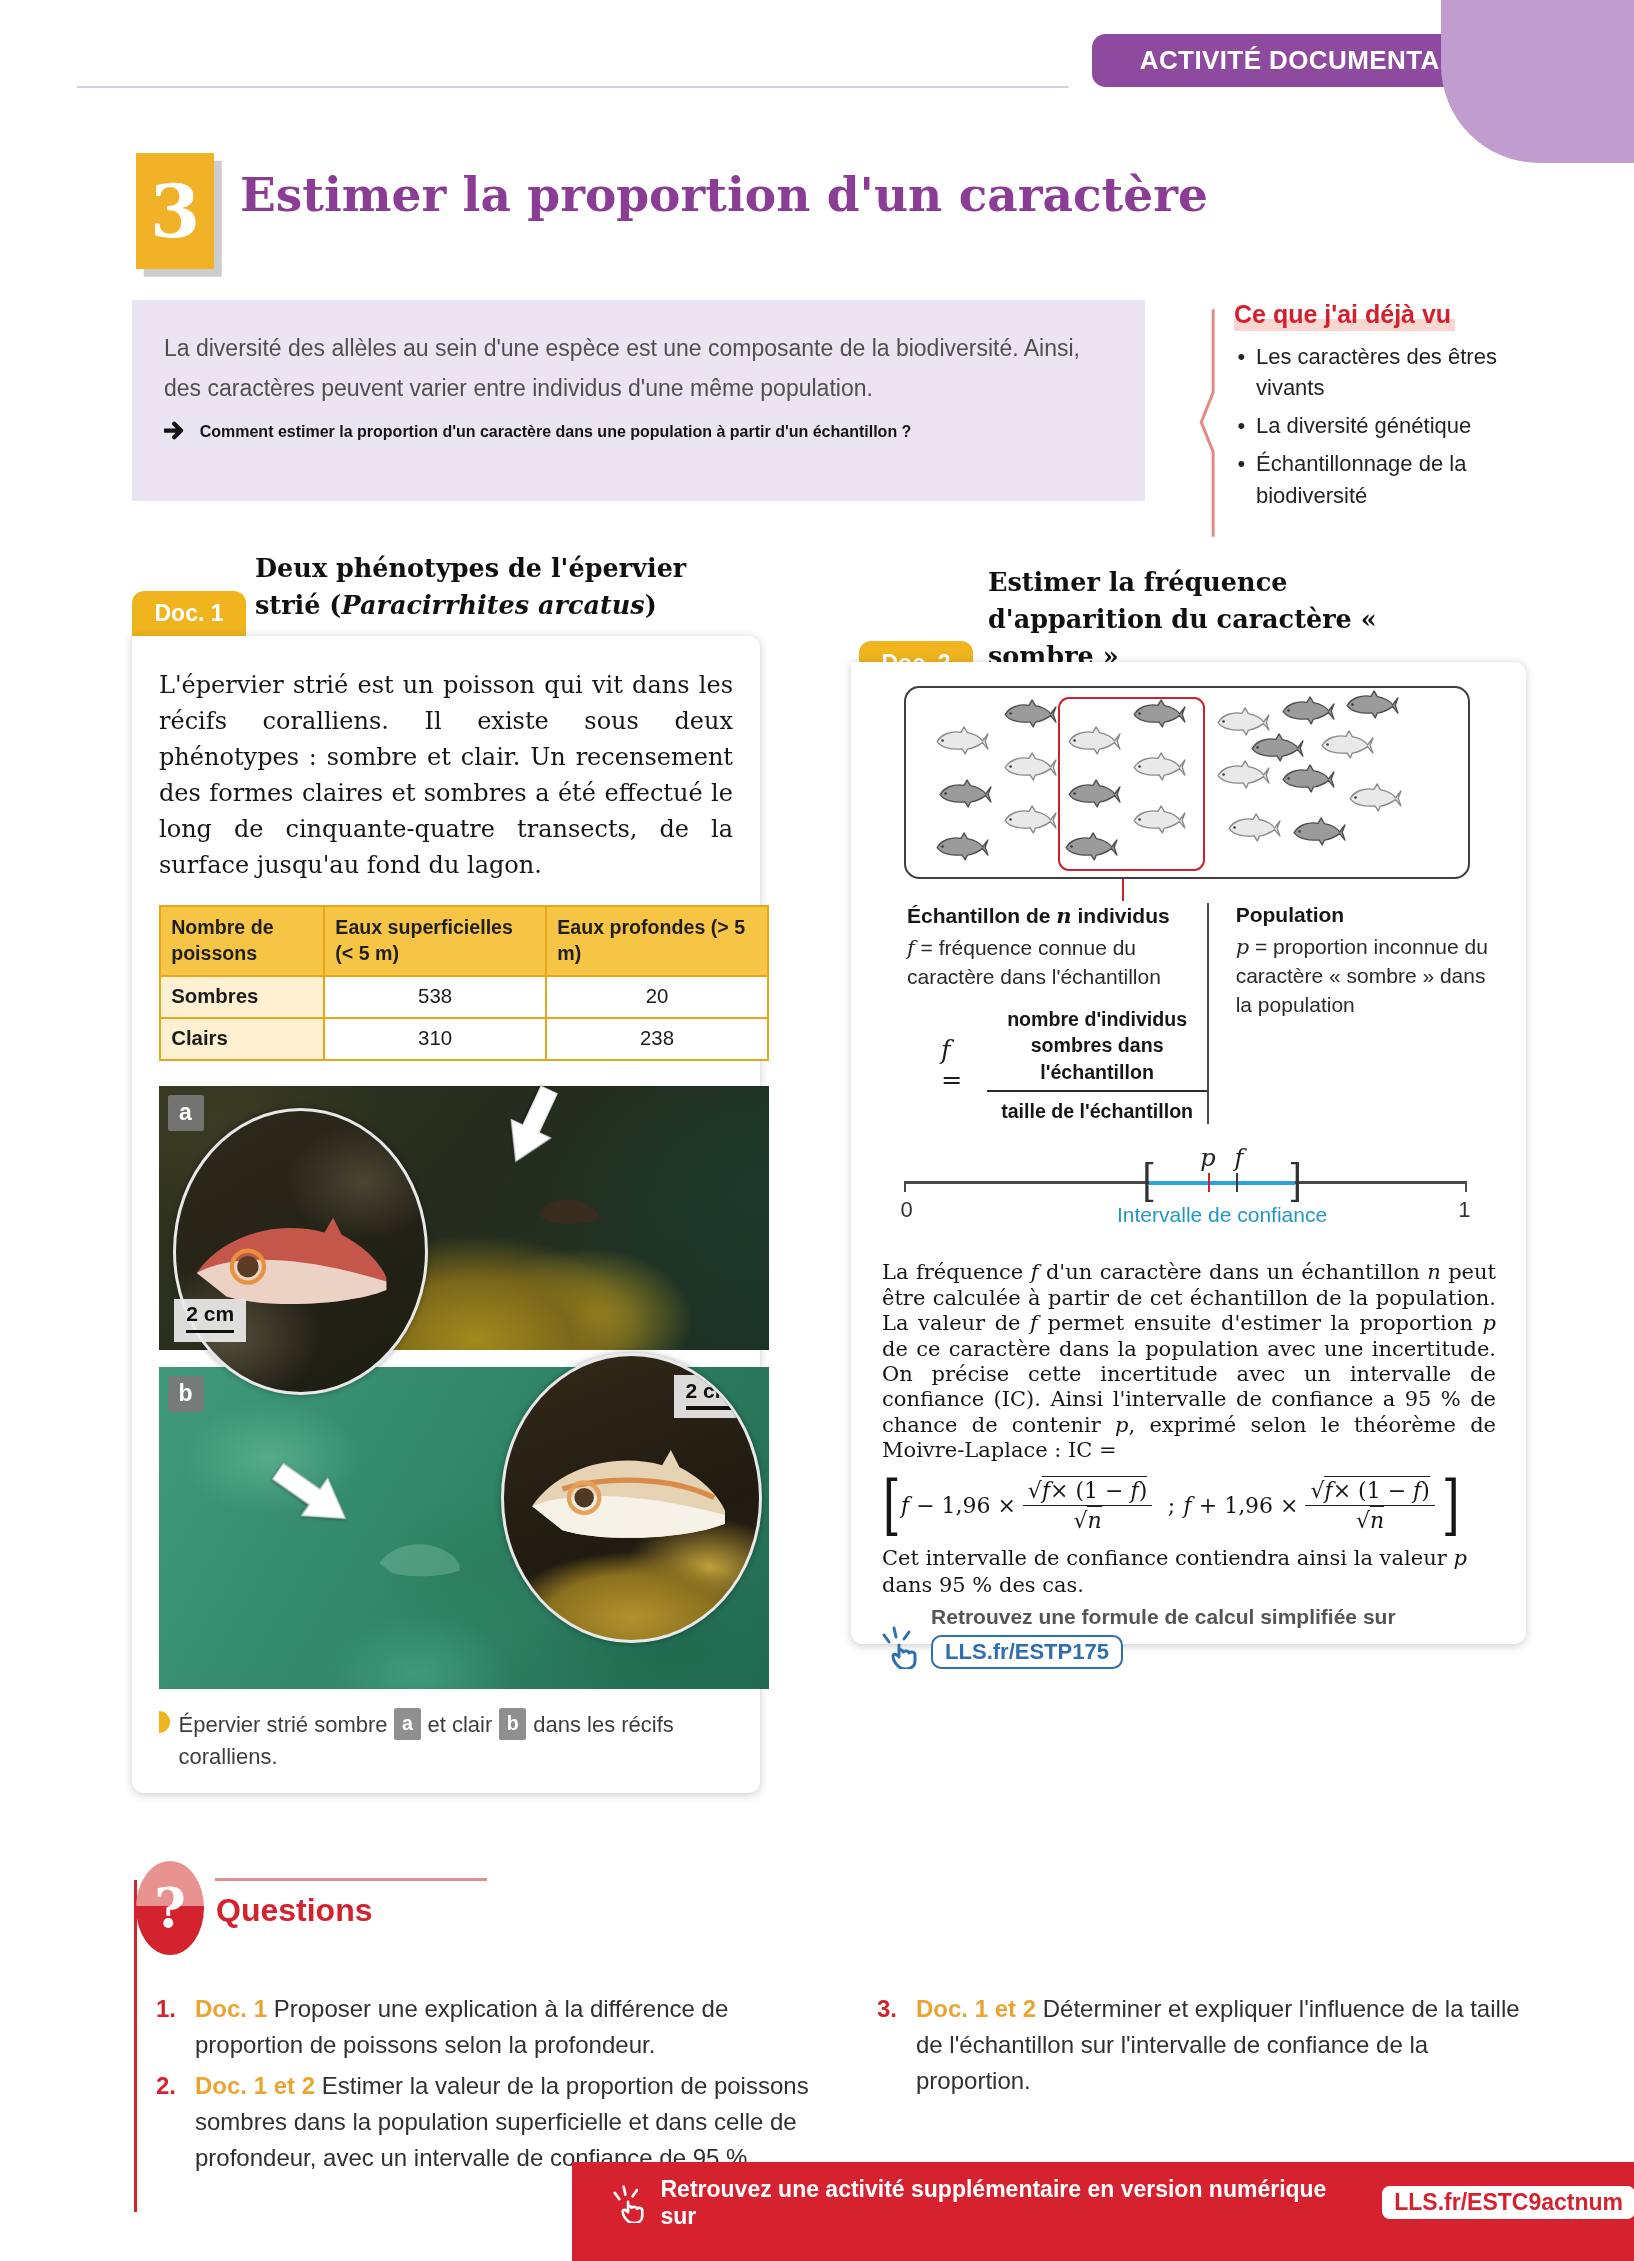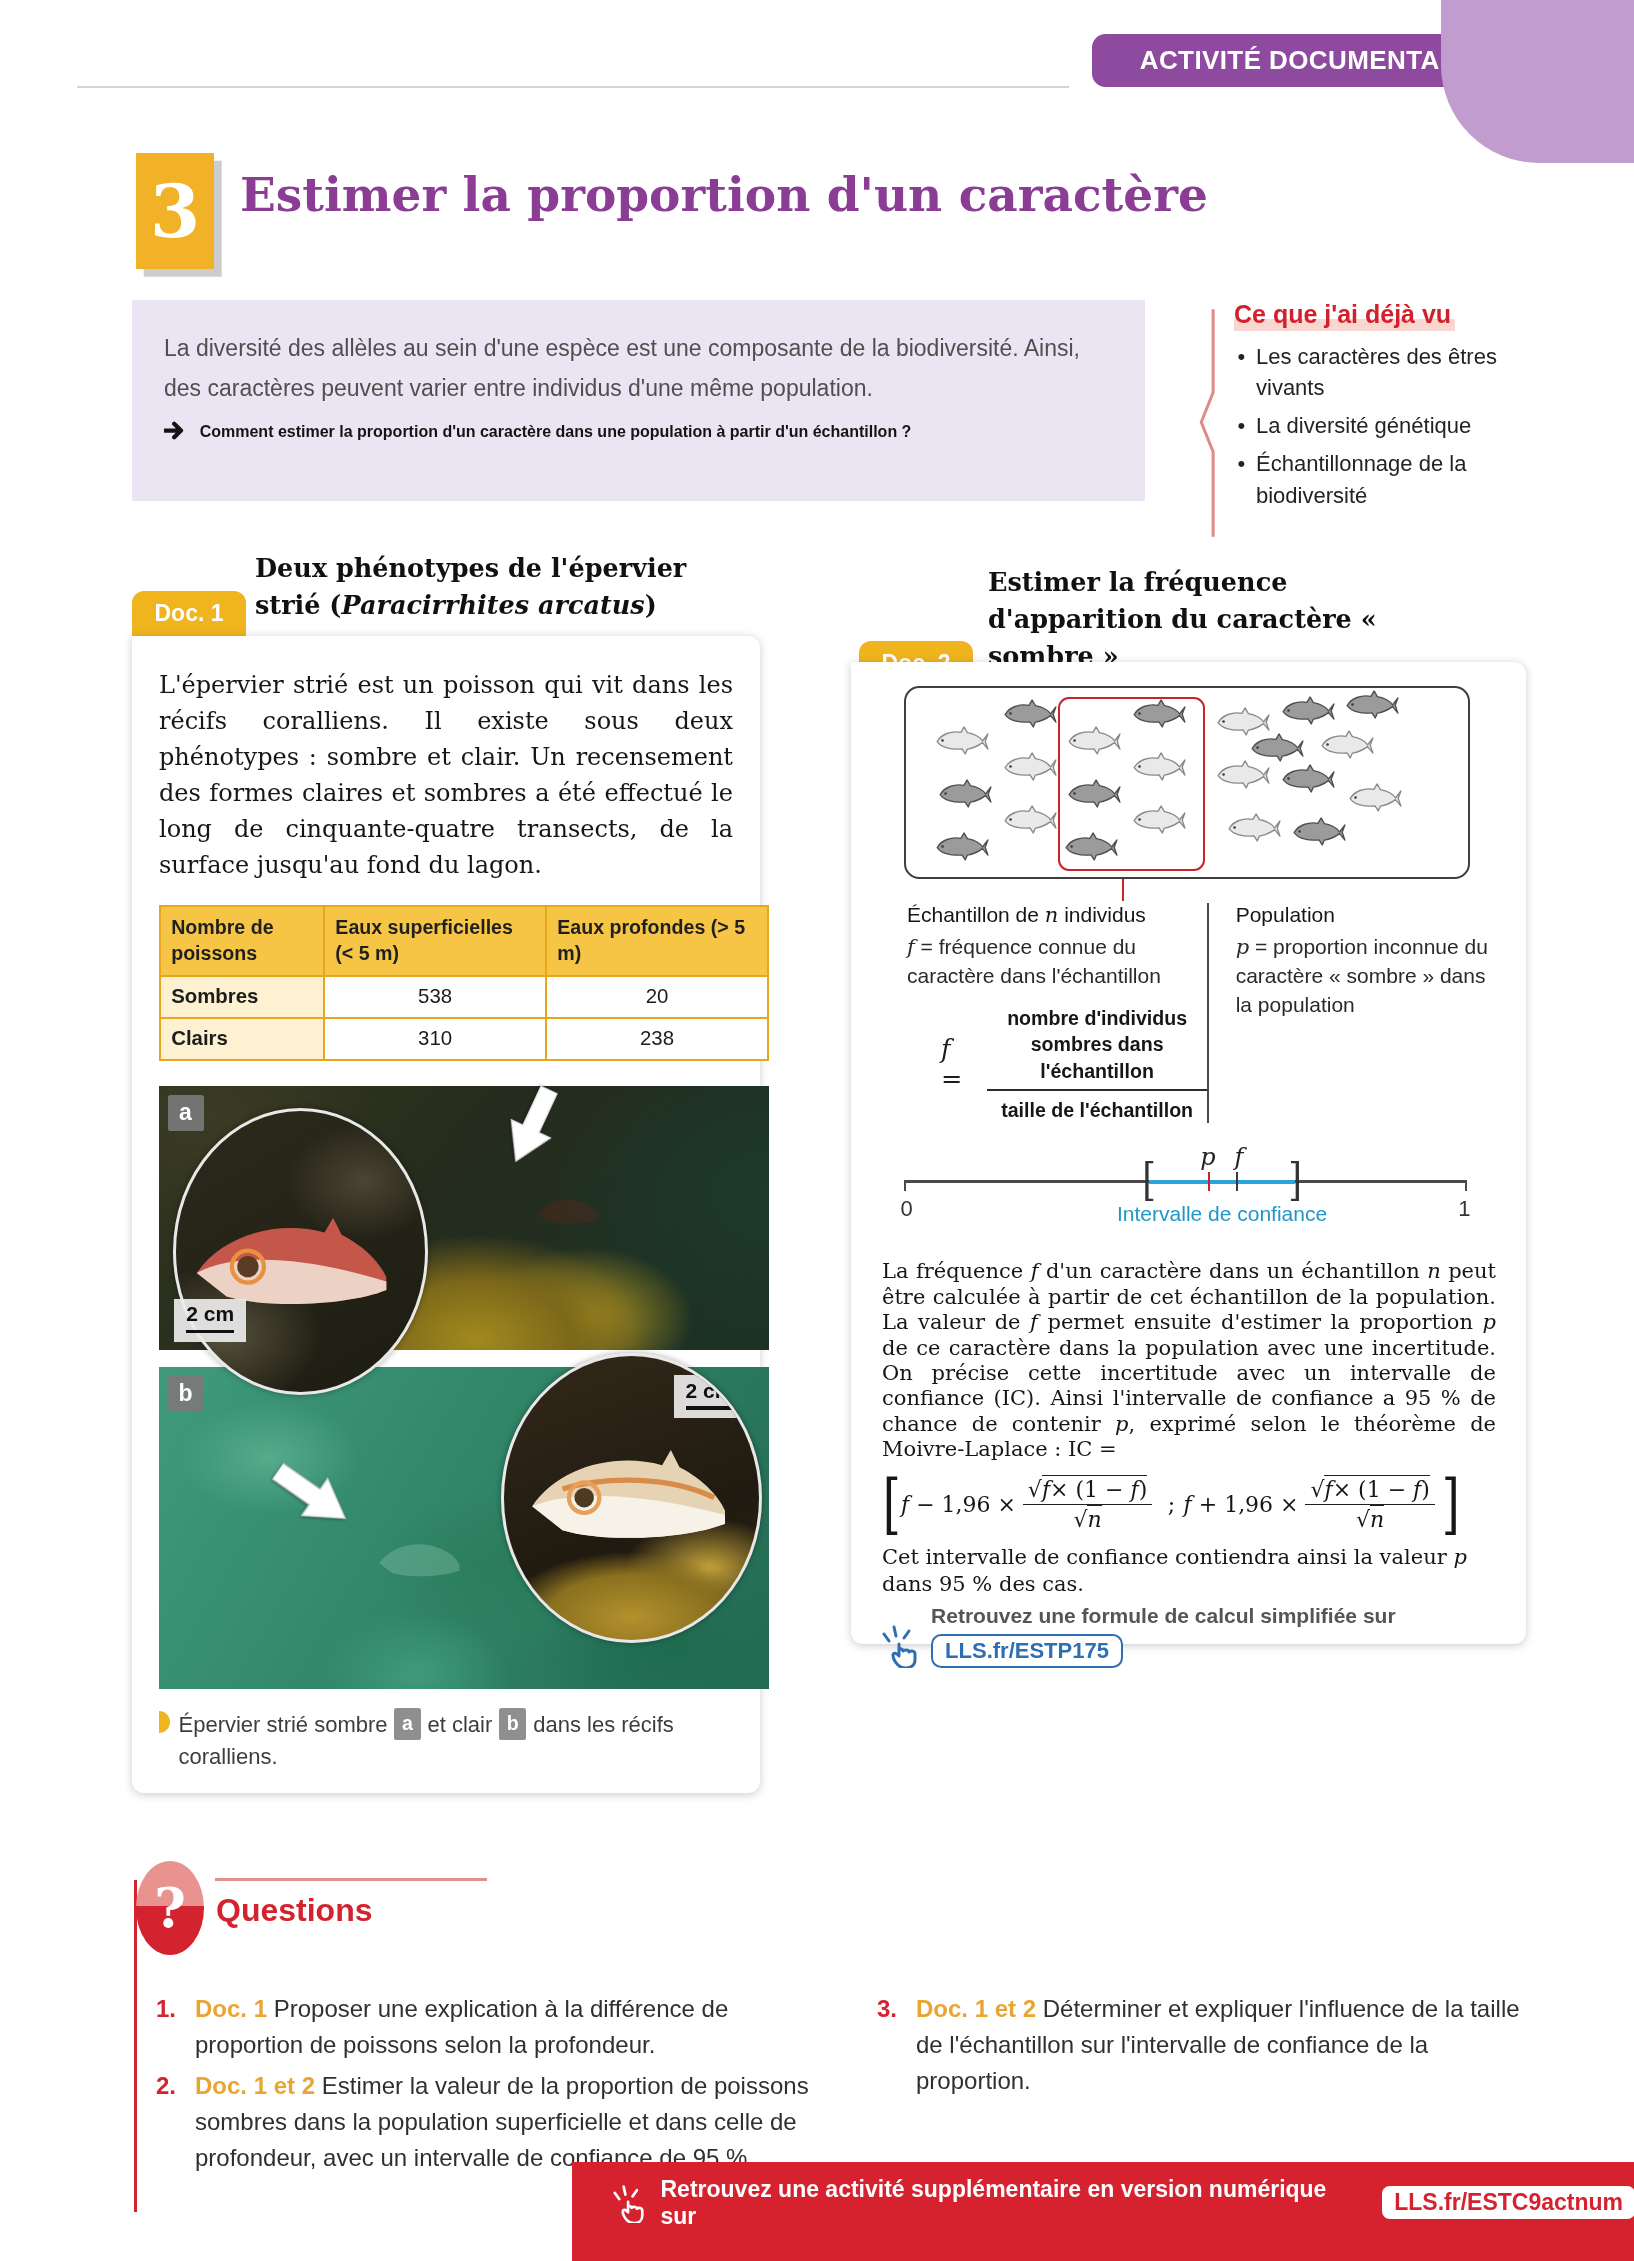--- a/index.html
+++ b/index.html
@@ -96,21 +96,21 @@
   .fish-box{position:relative;margin-left:22px;width:562px;height:189px;border:2.1px solid #3f3f3f;
       border-radius:15.3px;}
   .fish{position:absolute;width:54px;height:31.5px;transform:translate(-50%,-50%);stroke-width:2.5;}
   .fish-dark{fill:#9b9b9b;stroke:#4f4f4f;}
   .fish-light{fill:#e9e9e9;stroke:#8a8a8a;}
   .sample-rect{position:absolute;left:27%;top:4.5%;width:25.5%;height:90%;border:2.6px solid #c9242c;
       border-radius:11px;}
   .sample-connector{width:2.1px;height:22px;background:#c9242c;margin-left:240px;}
   .labels-grid{display:grid;grid-template-columns:300px 1.7px auto;margin-left:25px;margin-top:1.7px;}
   .labels-divider{background:#4a4a4a;width:1.7px;height:100%;}
-  .lab-title{font-weight:normal;font-size:21px;color:#161616;margin-bottom:6.8px;}
+  .lab-title{font-weight:bold;font-size:21px;color:#161616;margin-bottom:6.8px;}
   .lab-desc{font-size:21px;line-height:1.38;color:#2a2a2a;}
   .labels-grid .col-right{padding-left:27px;}
   .seg-it{font-style:italic;font-family:"DejaVu Serif",serif;}
   .f-formula{display:flex;align-items:center;margin:13.6px 0 0 34px;}
   .f-lhs{font-family:"DejaVu Serif",serif;font-size:25.5px;margin-right:12px;}
   .frac-sans{text-align:center;font-weight:bold;font-size:19.6px;line-height:1.35;color:#161616;}
   .frac-sans .num{display:block;width:213px;padding:0 3.4px 5.1px 3.4px;}
   .frac-sans .den{display:block;border-top:2.1px solid #2b2b2b;padding-top:5.1px;}
   
   .number-line{position:relative;margin:25.5px 0 0 22px;width:563px;height:89px;}

